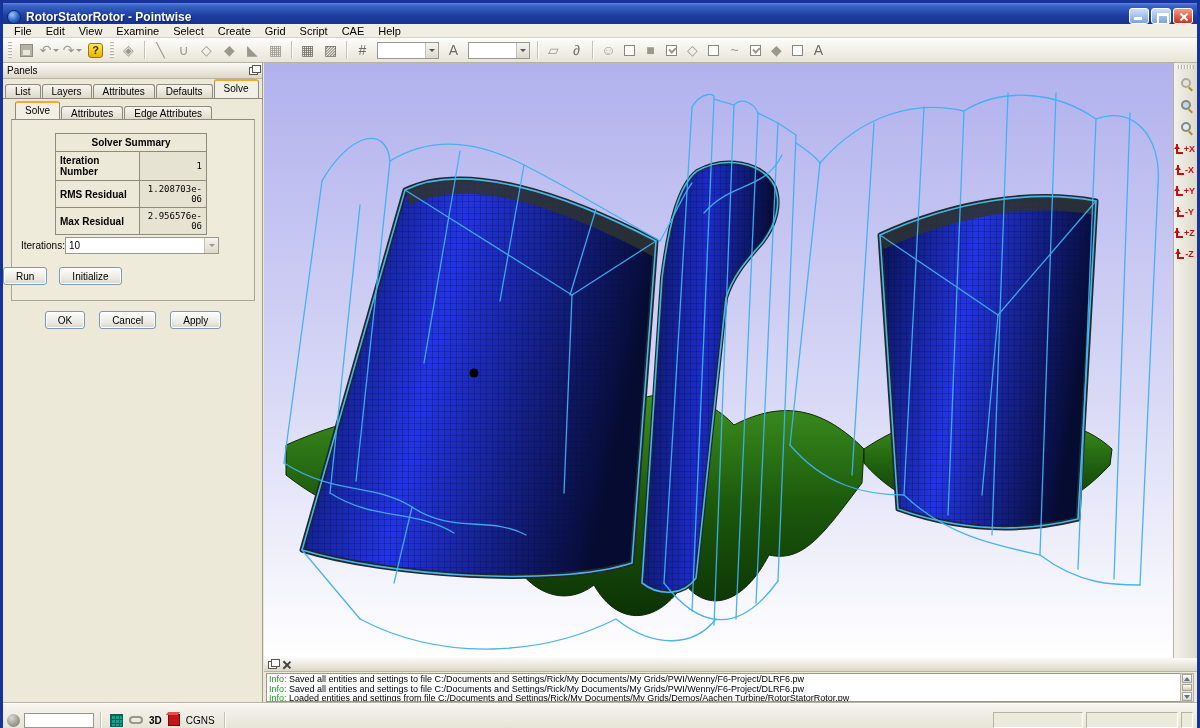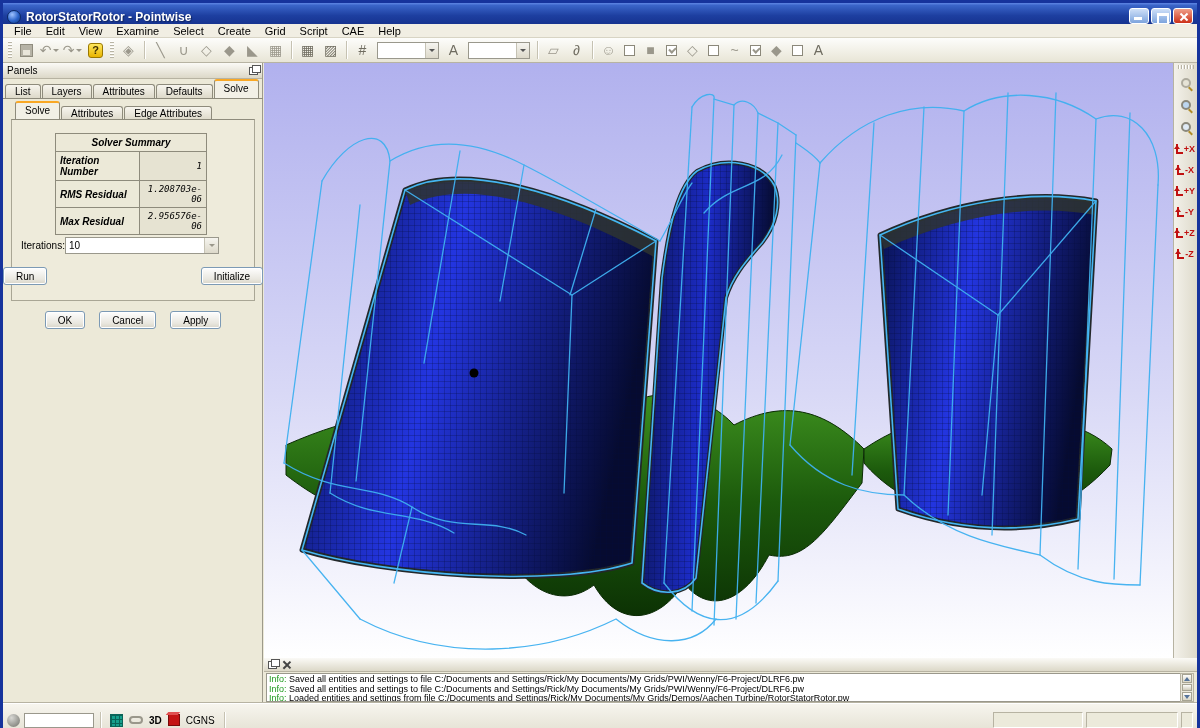--- a/index.html
+++ b/index.html
@@ -82,36 +82,36 @@
 
   .inner-tabstrip { position:absolute; left:12px; top:42px; width:240px; height:15px; display:flex; align-items:flex-end; }
   .inner-tabstrip .tab { font-size:10px; }
   .inner-underline { position:absolute; left:8px; top:56px; width:244px; height:1px; background:#8e8b7c; }
 
   .groupbox { position:absolute; left:8px; top:56px; width:244px; height:182px;
     border:1px solid #a9a695; border-top:1px solid #8e8b7c; background:#eeebdb; }
 
   .solver-table { position:absolute; left:52px; top:70px; width:152px; border-collapse:collapse;
     background:#ece9d8; font-size:10px; }
-  .solver-table td,.solver-table th { border:1px solid #8e8b7c; padding:3px 4px;font-style:italic; }
+  .solver-table td,.solver-table th { border:1px solid #8e8b7c; padding:3px 4px; }
   .solver-table th { font-weight:bold; text-align:center; }
   .solver-table td.lbl { font-weight:bold; text-align:left; width:84px; }
   .solver-table td.val { text-align:right; font-family:"DejaVu Sans Mono", monospace; font-size:9px; background:#e6e3d2; }
 
   .iter-row { position:absolute; left:18px; top:173px; width:184px; height:18px; display:flex; align-items:center; }
   .iter-label { width:58px; font-size:10px; }
   .iter-combo { flex:1; height:17px; background:#8b5cf6; border:1px solid #9a988c; display:flex; }
   .iter-combo input { flex:1; border:none; outline:none; font-size:10px; padding:1px 3px;
     font-family:"Liberation Sans", sans-serif; background:#fff; }
   .iter-combo .btn { width:14px; border-left:1px solid #c5c2b4; background:linear-gradient(#f5f4ef,#ddd9ca);
     display:flex; align-items:center; justify-content:center; }
 
   .xp-btn { height:18px; padding:0 12px; font-size:10px; border:1px solid #7c9ab5; border-radius:3px;
     background:linear-gradient(#fefefe,#e9e7df 70%, #d8d5c8); box-shadow:inset 0 0 0 1px #fff; }
-  .runinit { position:absolute; left:0; top:204px; width:260px; display:flex; justify-content:space-between; gap:25px; }
+  .runinit { position:absolute; left:0; top:204px; width:260px; display:flex; justify-content:flex-start; gap:12px; }
   .okrow { position:absolute; left:0; top:248px; width:260px; display:flex; justify-content:center; gap:14px; }
 
   
   .viewport { position:absolute; left:261px; top:60px; width:909px; height:595px; }
   .viewport svg { display:block; width:100%; height:100%; }
 
   
   .rtools { position:absolute; left:1170px; top:60px; width:24px; height:640px;
     background:linear-gradient(90deg,#f3f1ea,#dedacb); border-left:1px solid #b7b3a2;
     display:flex; flex-direction:column; align-items:center; padding-top:2px; }

